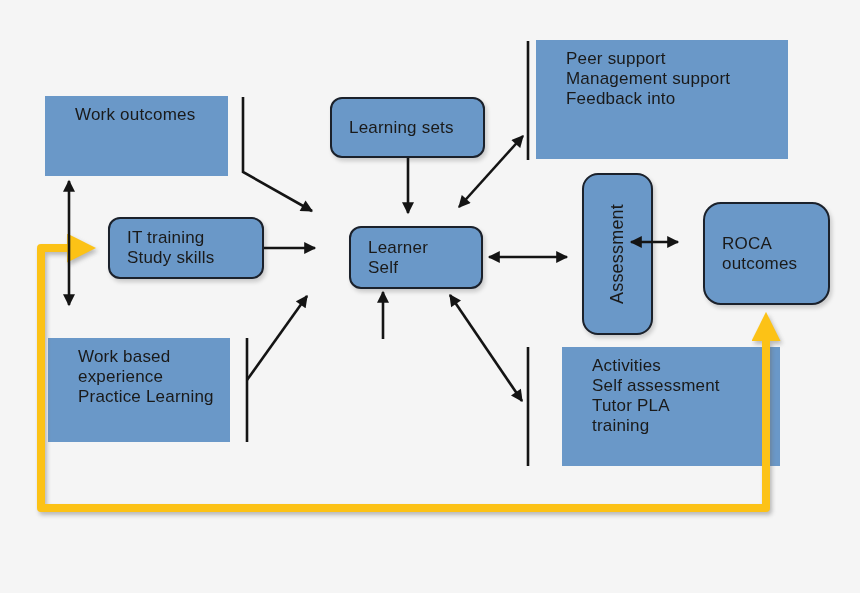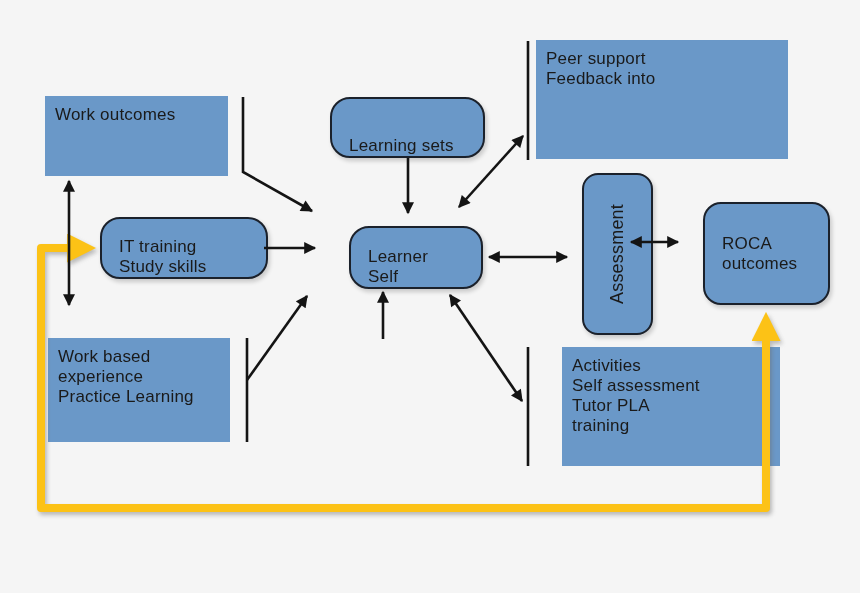--- a/index.html
+++ b/index.html
@@ -15,68 +15,69 @@
     position:relative;width:860px;height:593px;overflow:hidden;
     background:var(--background);
     font-family:"Liberation Sans","DejaVu Sans",sans-serif;
     color:var(--text);
   }
   .box{
     position:absolute;box-sizing:border-box;
     background:var(--box-fill);
     font-size:17px;line-height:20px;letter-spacing:.2px;
   }
-  .rect{padding:9px 10px 0 10px;}
+  .rect{padding:9px 10px 0 30px;}
   .rounded{
     border:2.5px solid var(--box-border);
     display:flex;flex-direction:column;justify-content:center;
     padding:0 10px 0 17px;
     box-shadow:2px 3px 4px rgba(0,0,0,.18);
   }
-  .r12{border-radius:20px;justify-content:flex-end;} .r14{border-radius:14px;} .r16{border-radius:16px;} .r18{border-radius:18px;}
+  .r12{border-radius:12px;} .r14{border-radius:14px;} .r16{border-radius:16px;} .r18{border-radius:18px;}
   .vcenter{align-items:center;padding:0;}
   .vtext{transform:rotate(-90deg);white-space:nowrap;font-size:18px;}
   .line{white-space:nowrap;}
   #arrows{position:absolute;left:0;top:0;pointer-events:none;}
   .blk{stroke:var(--arrow);stroke-width:2.6;fill:none;}
   .gold{stroke:var(--loop-accent);stroke-width:8;fill:none;stroke-linejoin:round;
         filter:drop-shadow(2px 3px 2px rgba(110,110,110,.45));}
 </style>
 </head>
 <body>
 
 <div id="stage">
 
   <div class="box rect" style="left:45px;top:96px;width:183px;height:80px">
     <div class="line">Work outcomes</div>
   </div>
 
   <div class="box rect" style="left:536px;top:40px;width:252px;height:119px">
     <div class="line">Peer support</div>
+    <div class="line">Management support</div>
     <div class="line">Feedback into</div>
   </div>
 
   <div class="box rect" style="left:48px;top:338px;width:182px;height:104px">
     <div class="line">Work based</div>
     <div class="line">experience</div>
     <div class="line">Practice Learning</div>
   </div>
 
   <div class="box rect" style="left:562px;top:347px;width:218px;height:119px">
     <div class="line">Activities</div>
     <div class="line">Self assessment</div>
     <div class="line">Tutor PLA</div>
     <div class="line">training</div>
   </div>
 
   <div class="box rounded r12" style="left:330px;top:97px;width:155px;height:61px">
     <div class="line">Learning sets</div>
   </div>
 
-  <div class="box rounded r12" style="left:100px;top:217px;width:168px;height:62px">
+  <div class="box rounded r12" style="left:108px;top:217px;width:156px;height:62px">
     <div class="line">IT training</div>
     <div class="line">Study skills</div>
   </div>
 
   <div class="box rounded r12" style="left:349px;top:226px;width:134px;height:63px">
     <div class="line">Learner</div>
     <div class="line">Self</div>
   </div>
 
   <div class="box rounded r16 vcenter" style="left:582px;top:173px;width:71px;height:162px">

